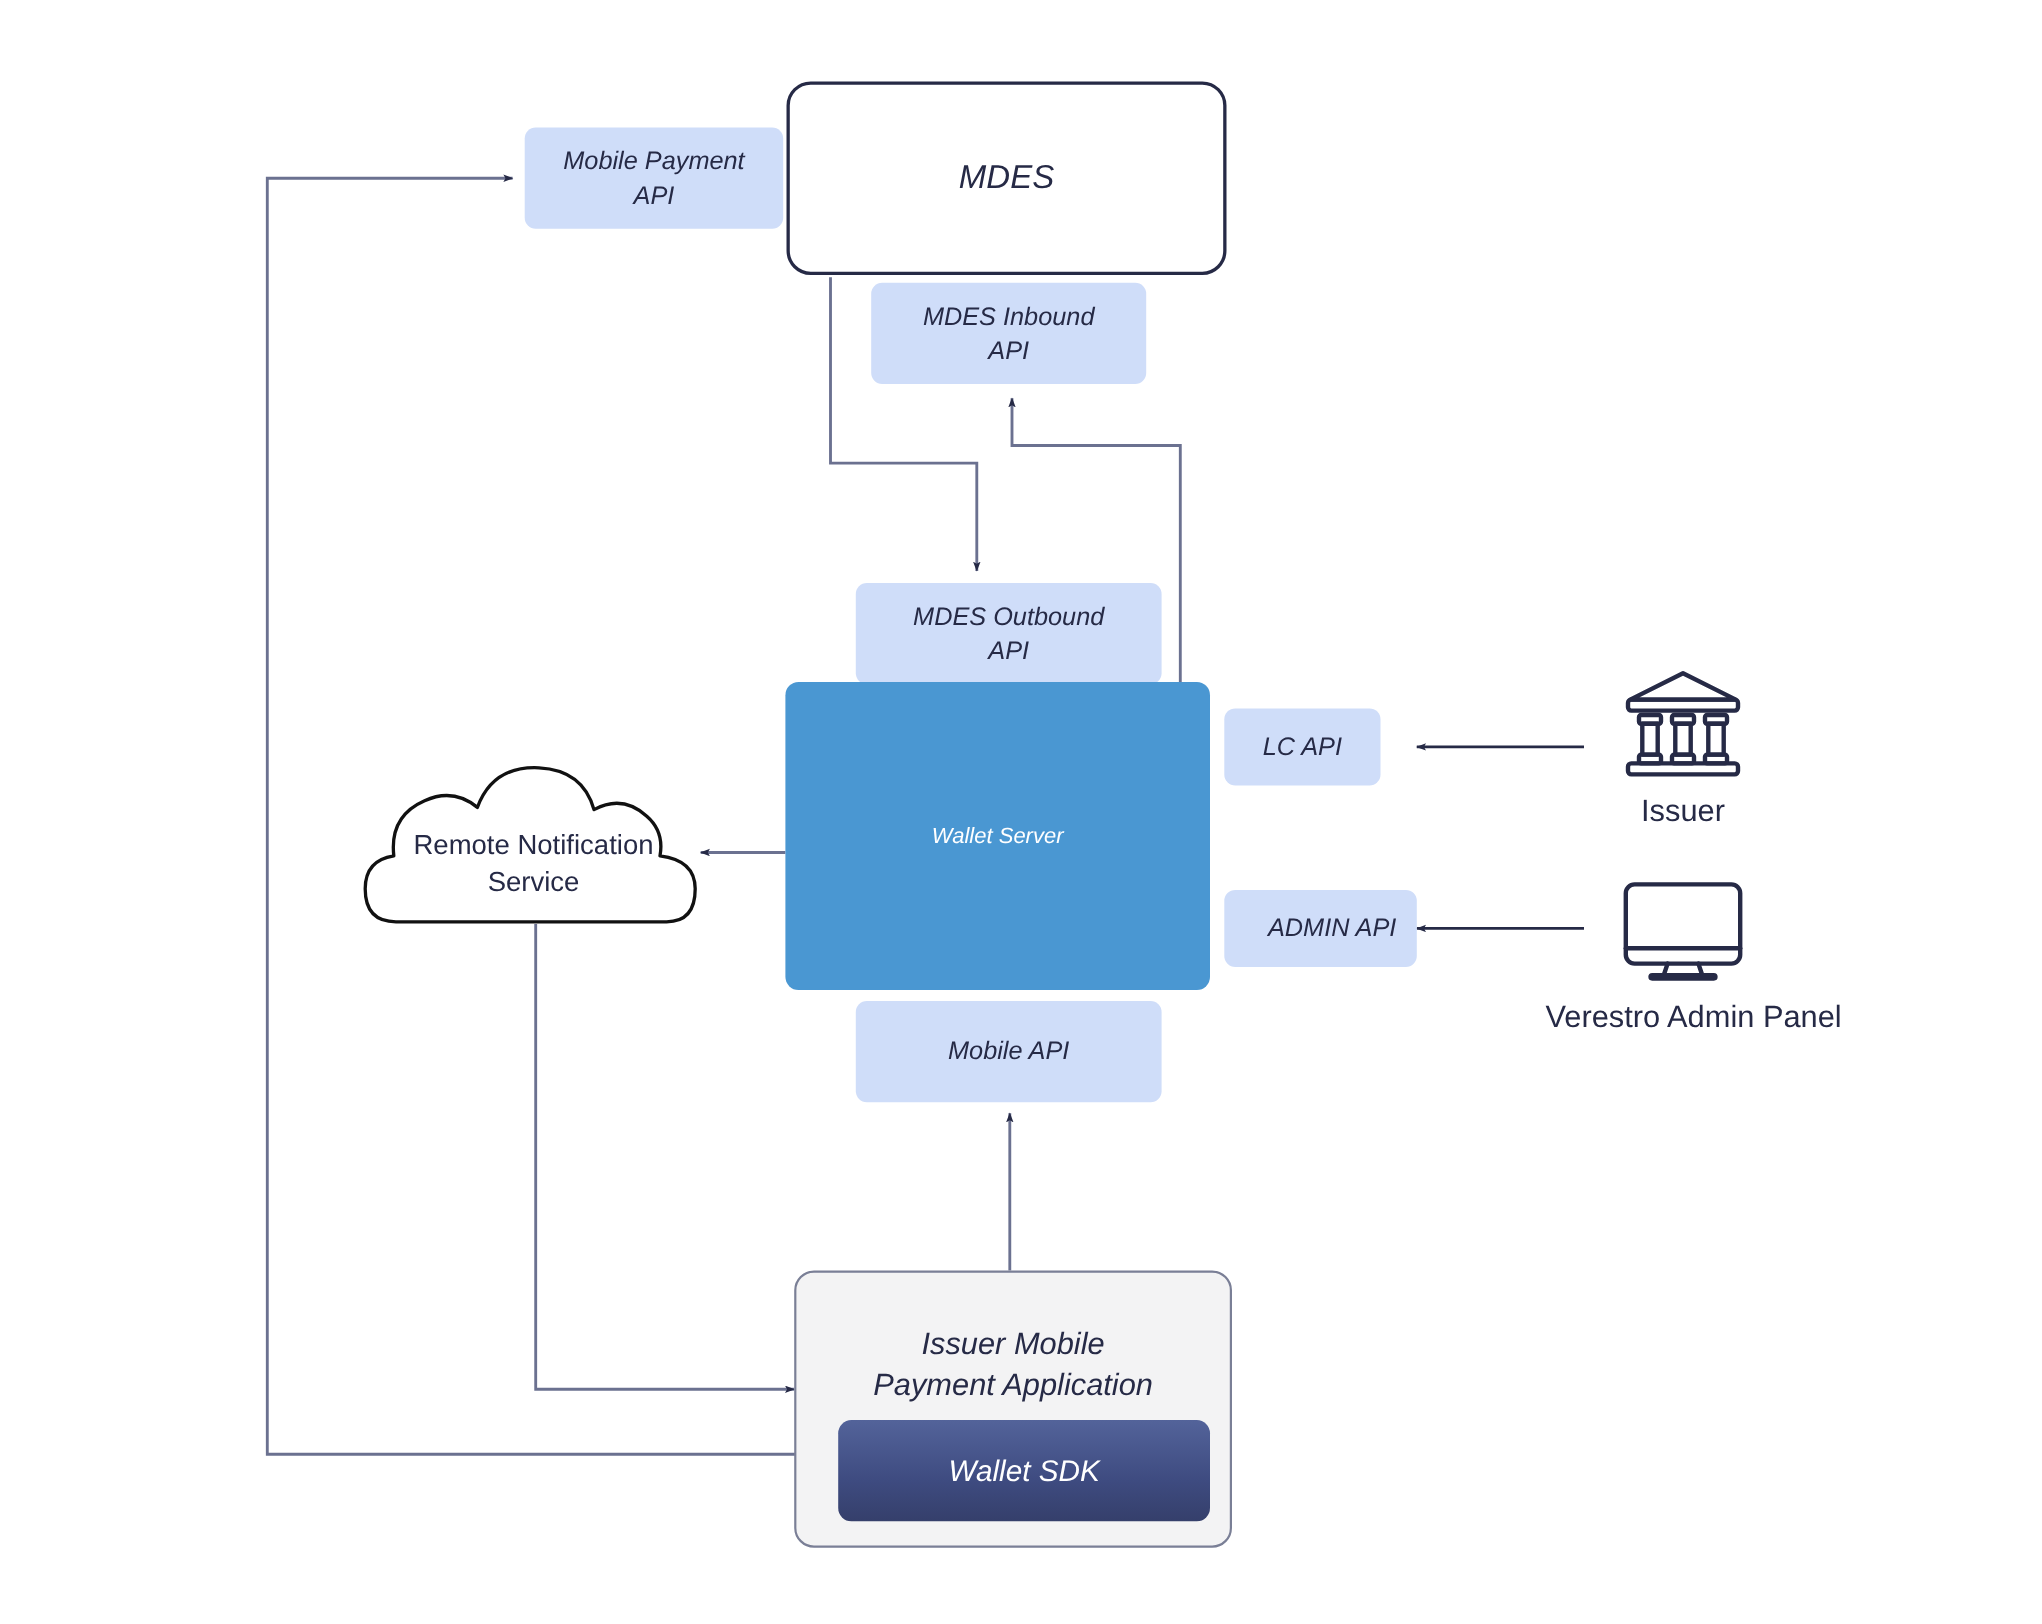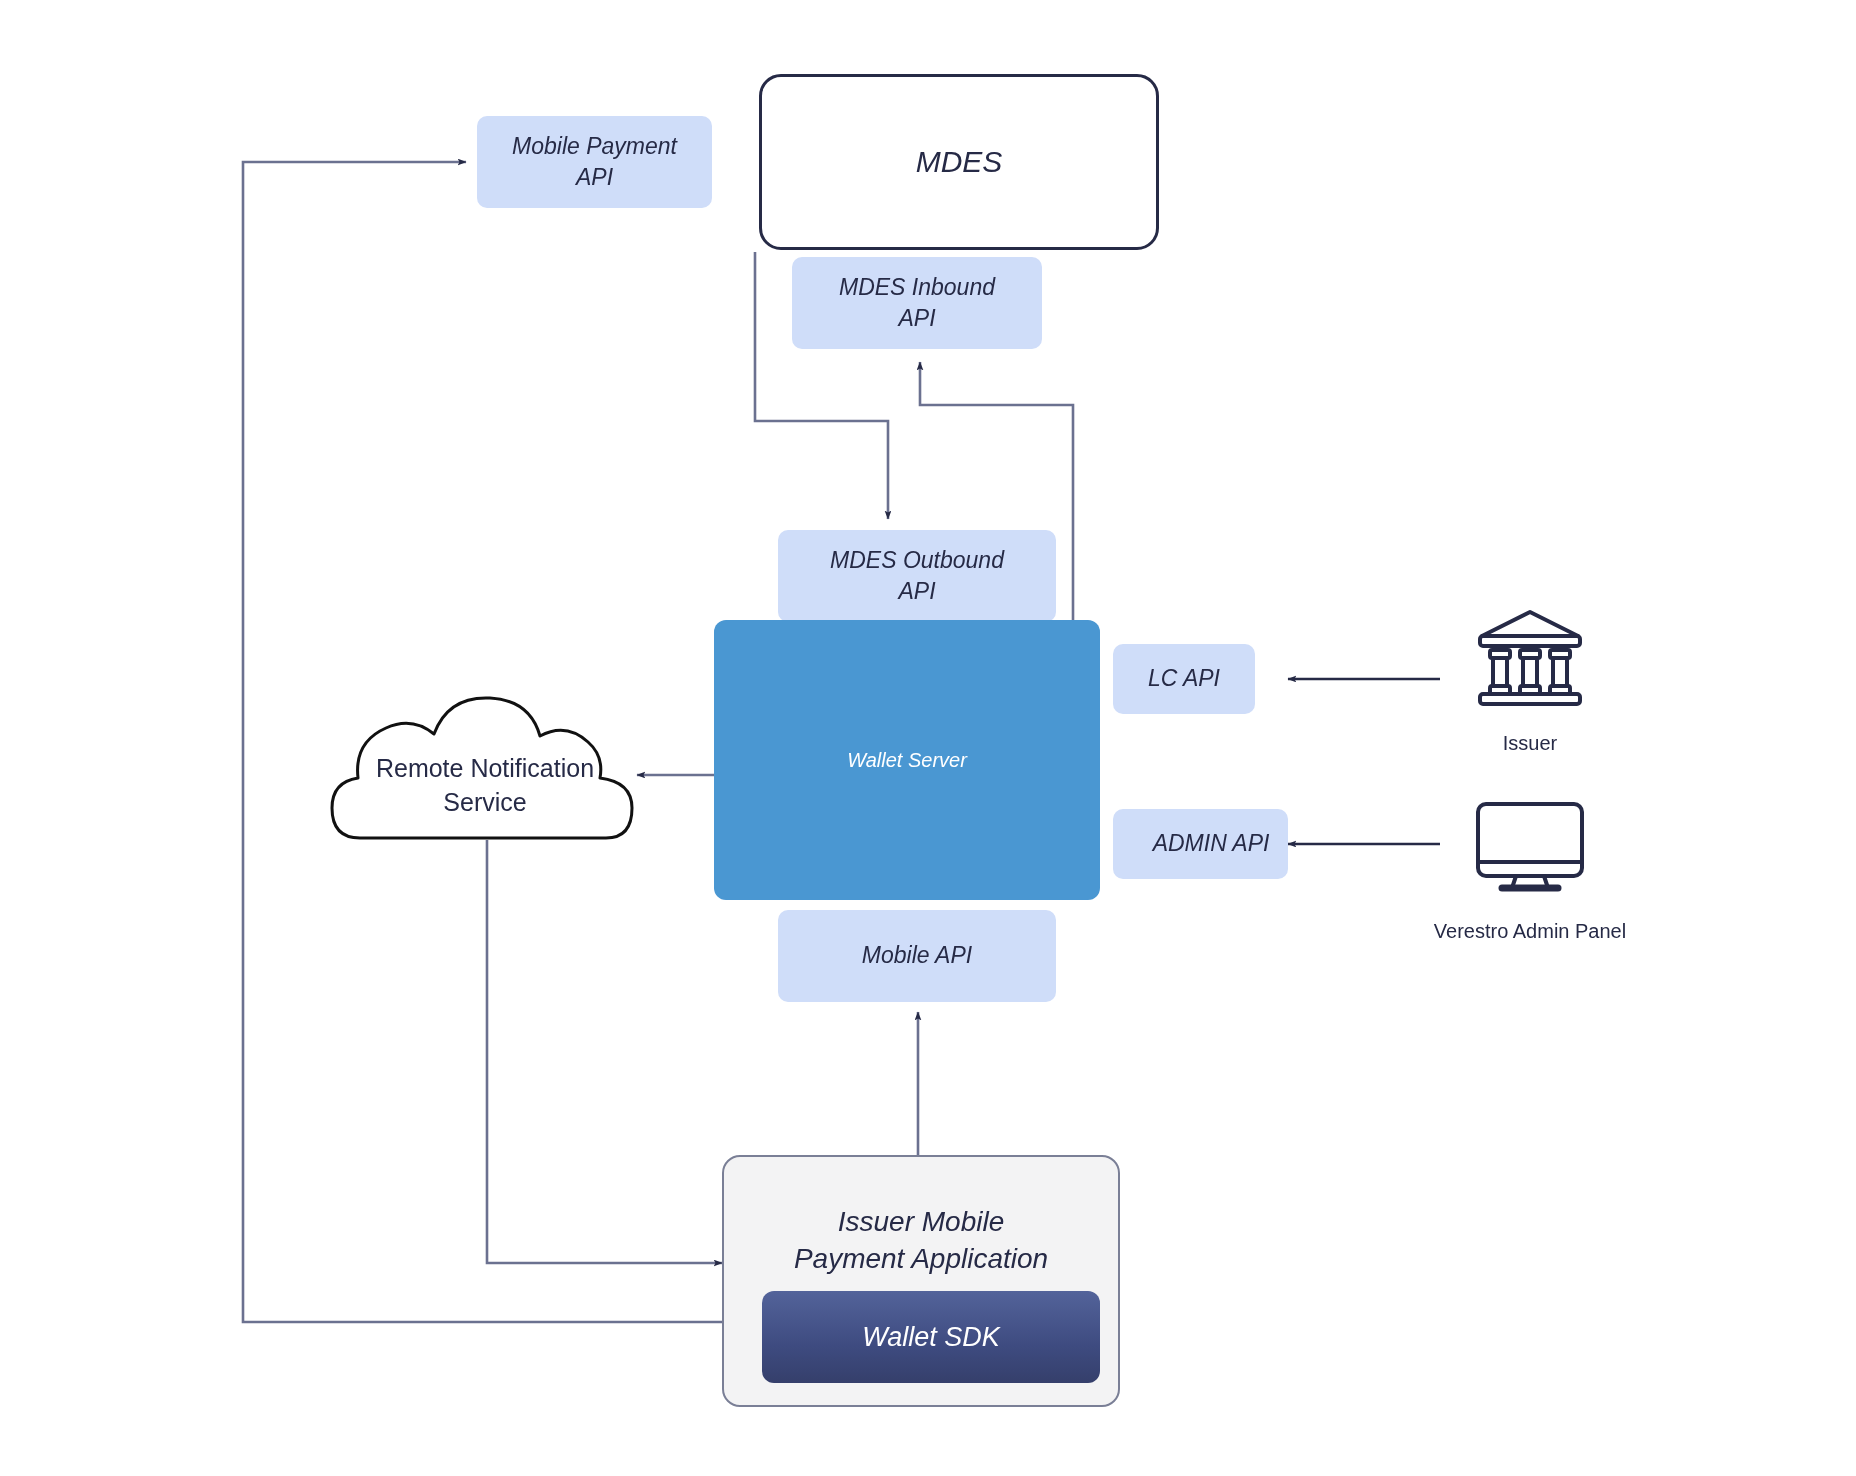--- a/index.html
+++ b/index.html
@@ -110,22 +110,22 @@
     white-space: pre-line;
   }
 
   
   .actor {
     position: absolute;
     z-index: 4;
     text-align: center;
   }
   .actor-label {
-    margin-top: 20px;
-    font-size: 20px;
+    margin-top: 8px;
+    font-size: 28px;
     color: #262a46;
     white-space: nowrap;
   }
 
   
   #wires {
     position: absolute;
     left: 0;
     top: 0;
     width: 1856px;
@@ -158,21 +158,21 @@
       <path d="M 1440 679 L 1288 679" stroke="#262a46" marker-end="url(#arrow)"></path>
 
       <path d="M 1440 844 L 1288 844" stroke="#262a46" marker-end="url(#arrow)"></path>
 
       <path d="M 918 1155 L 918 1012" marker-end="url(#arrow)"></path>
 
       <path d="M 487 840 L 487 1263 L 722 1263" marker-end="url(#arrow)"></path>
     </g>
   </svg>
 
-  <div class="node mdes-box" style="left:715px; top:74px; width:400px; height:176px;margin-left:44px;">
+  <div class="node mdes-box" style="left:715px; top:74px; width:400px; height:176px;">
     <span>MDES</span>
   </div>
 
   <div class="node api-chip" style="left:477px; top:116px; width:235px; height:92px;">
     <span>Mobile Payment
 API</span>
   </div>
 
   <div class="node api-chip" style="left:792px; top:257px; width:250px; height:92px;">
     <span>MDES Inbound

